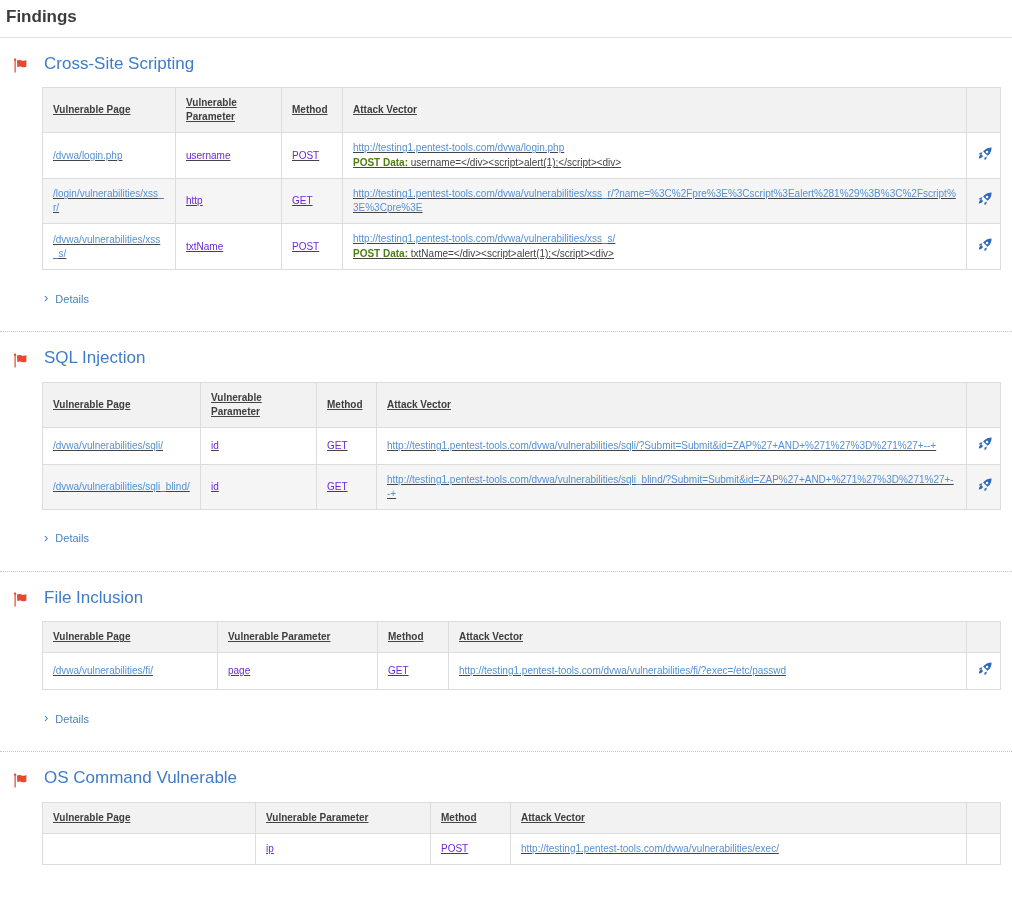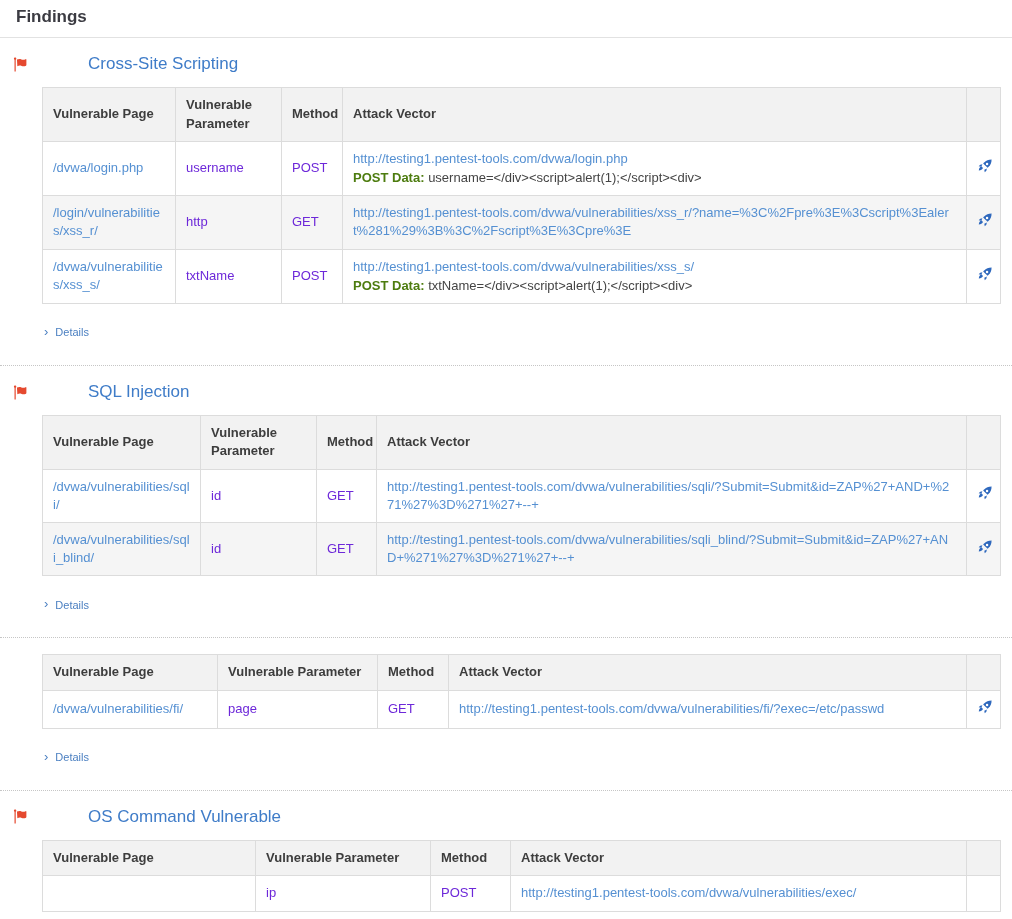--- a/index.html
+++ b/index.html
@@ -2,64 +2,64 @@
 <html><head>
 <meta charset="utf-8">
 <style>
   * { box-sizing: border-box; }
   html, body { margin: 0; padding: 0; background: #ffffff; }
   body {
     font-family: "Liberation Sans", sans-serif;
     color: #444444;
     width: 1012px;
   }
-  .page-header { padding: 7px 12px 0 16px; }
+  .page-header { padding: 7px 12px 0 6px; }
   .page-title {
     font-size: 17px;
     font-weight: bold;
     color: #3b3b42;
     margin: 0 0 10px 0;
   }
   .top-rule {
     border: none;
     border-top: 1px solid #e2e2e2;
     margin: 0;
   }
   .dotted-rule {
     border: none;
     border-top: 1px dotted #c6c6c6;
     margin: 26px 0 0 0;
   }
   .section { padding: 16px 12px 0 12px; }
   .section-heading {
     display: flex;
-    align-items: center;
+    align-items: flex-end;
     margin: 0 0 13px 0;
-    gap: 44px;
   }
   .flag-wrap {
     width: 17px; height: 17px;
     margin-right: 15px;
     flex: 0 0 auto;
     display: inline-flex;
   }
   .section-title {
     font-size: 17px;
     font-weight: normal;
     color: #3f7cc8;
     text-decoration: none;
     line-height: 1.2;
   }
   table.findings {
     border-collapse: collapse;
     table-layout: fixed;
     width: 958px;
     margin-left: 30px;
-    font-size: 13px;
+    font-size: 10px;
     line-height: 1.4;
+    text-decoration: underline;
   }
   table.findings th, table.findings td {
     border: 1px solid #dcdcdc;
     padding: 8px 10px;
     text-align: left;
     vertical-align: middle;
     overflow: hidden;
   }
   table.findings thead th {
     background: #f2f2f2;
@@ -290,20 +290,31 @@
   <div class="details-link-row">
     <a class="details-link" href="#">
         <span class="chevron">›</span>
         <span>Details</span>
       </a>
   </div>
 </div>
 <hr class="dotted-rule">
 
 <div class="section">
+  <div class="section-heading">
+    <span class="flag-wrap">
+      <svg class="flag-svg" viewBox="0 0 24 24">
+          <g fill="#e5492f">
+            <path d="M4.4 2.1c.95 0 1.7.75 1.7 1.7 0 .62-.33 1.16-.85 1.45V21.9H3.55V5.25A1.68 1.68 0 0 1 2.7 3.8c0-.95.75-1.7 1.7-1.7z"></path>
+            <path d="M7 5.1c2.25-1.1 4.3-1.2 6.2-.3 1.85.9 3.85.8 6.05-.35.5-.27 1.05.1 1.05.65v7.7c0 .37-.2.7-.52.86-2.25 1.1-4.3 1.2-6.18.3-1.85-.9-3.85-.8-6.05.35z"></path>
+          </g>
+        </svg>
+    </span>
+    <a class="section-title" href="#">File Inclusion</a>
+  </div>
 
   <table class="findings">
     <colgroup>
         <col style="width:175px">
         <col style="width:160px">
         <col style="width:71px">
         <col style="width:518px">
         <col style="width:34px">
       </colgroup>
     <thead>

